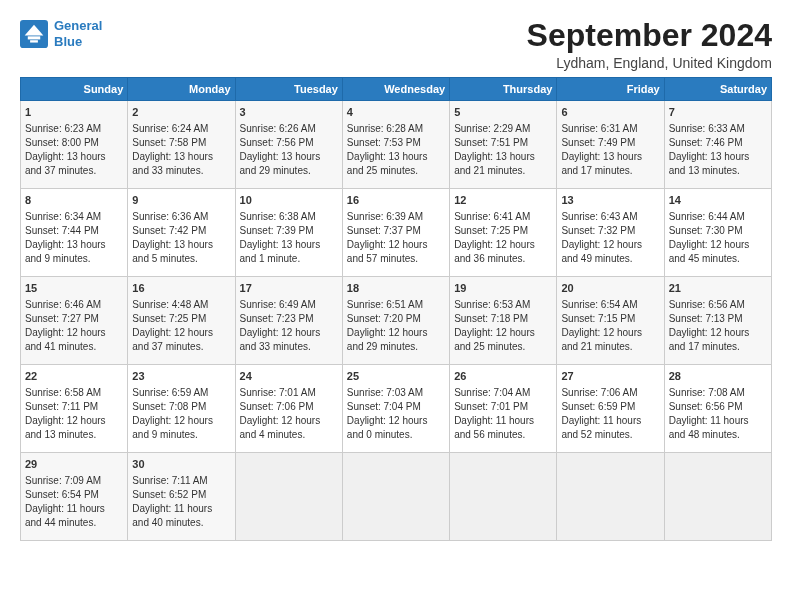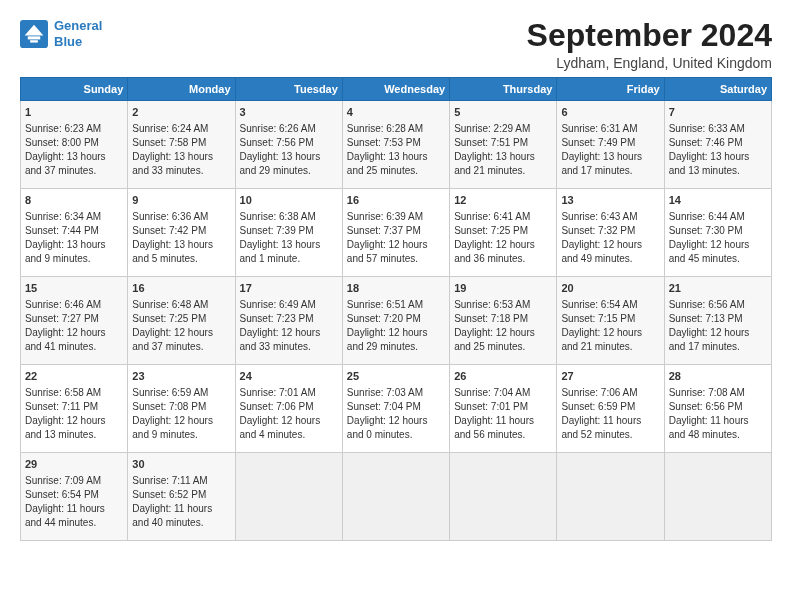--- a/index.html
+++ b/index.html
@@ -236,21 +236,21 @@
         <tr>
           <td>
             <span class="day-num">15</span>
             <div>Sunrise: 6:46 AM</div>
             <div>Sunset: 7:27 PM</div>
             <div>Daylight: 12 hours</div>
             <div>and 41 minutes.</div>
           </td>
           <td>
             <span class="day-num">16</span>
-            <div>Sunrise: 6:48 AM</div>
+            <div>Sunrise: 4:48 AM</div>
             <div>Sunset: 7:25 PM</div>
             <div>Daylight: 12 hours</div>
             <div>and 37 minutes.</div>
           </td>
           <td>
             <span class="day-num">17</span>
             <div>Sunrise: 6:49 AM</div>
             <div>Sunset: 7:23 PM</div>
             <div>Daylight: 12 hours</div>
             <div>and 33 minutes.</div>

